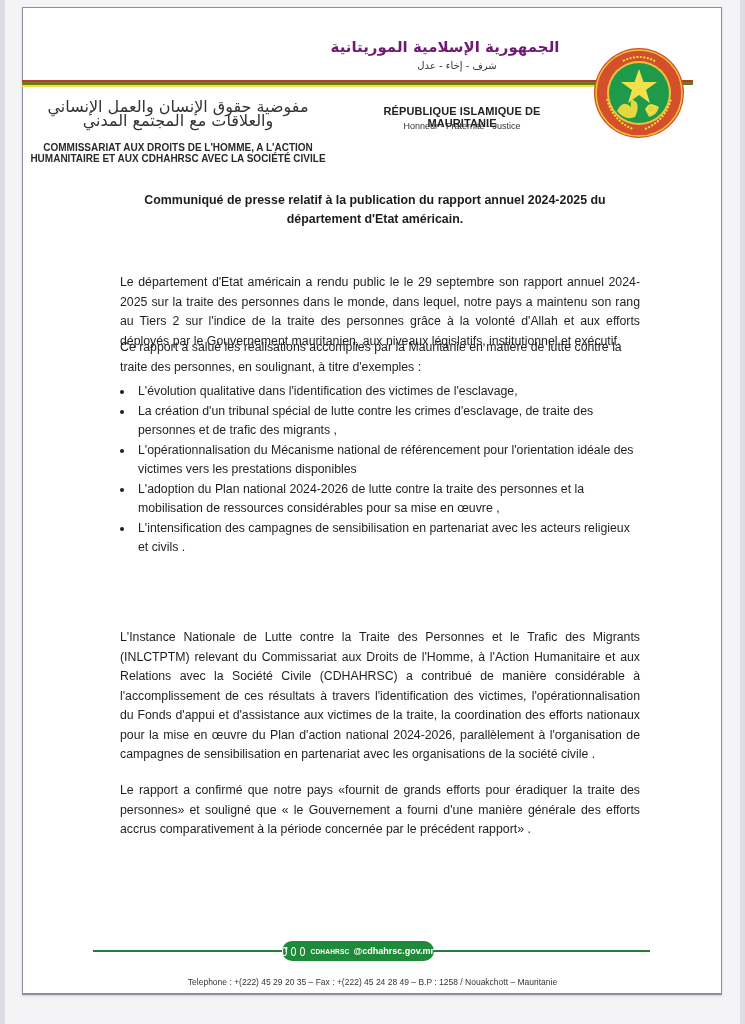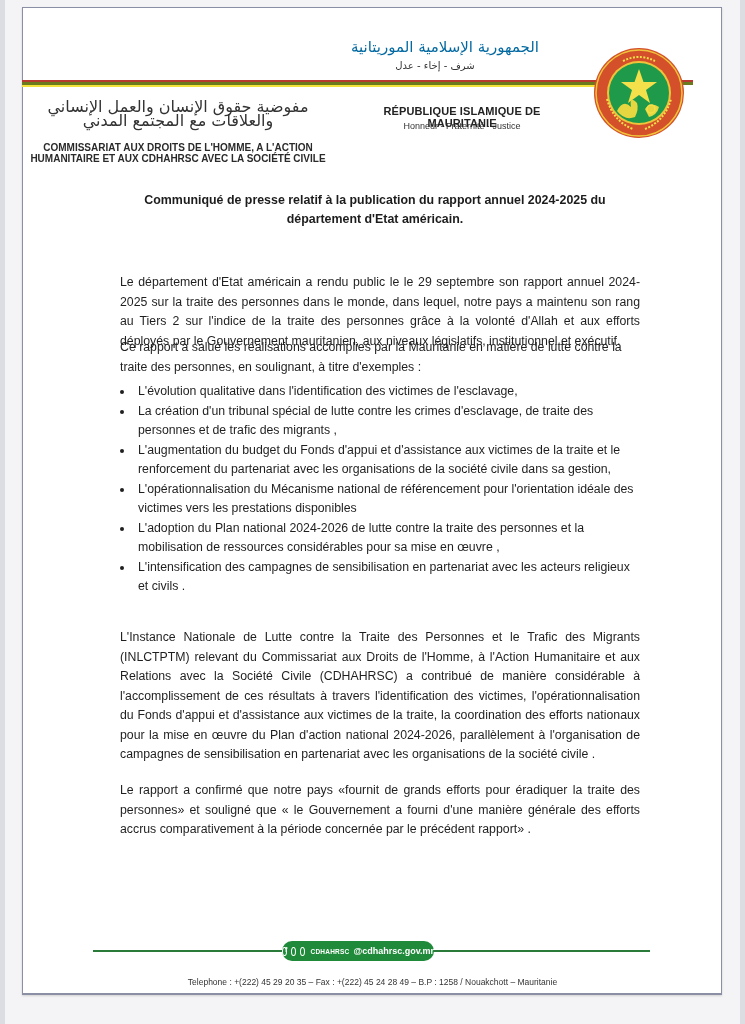--- a/index.html
+++ b/index.html
@@ -35,27 +35,27 @@
 
     
     .ar-title {
       position: absolute;
       left: 330px;
       top: 38px;
       width: 230px;
       text-align: center;
       font-family: "DejaVu Sans", sans-serif;
       font-size: 15px;
-      font-weight: normal;
+      font-weight: bold;
       direction: rtl;
-      color: #0369a1;
+      color: #701a75;
     }
     .ar-motto {
       position: absolute;
-      left: 320px;
+      left: 342px;
       top: 60px;
       width: 230px;
       text-align: center;
       font-family: "DejaVu Sans", sans-serif;
       font-size: 10px;
       direction: rtl;
       color: #333;
     }
     .tricolor {
       position: absolute;
@@ -292,21 +292,20 @@
   <div>Communiqué de presse relatif à la publication du rapport annuel 2024-2025 du</div>
   <div>département d'Etat américain.</div>
 </div>
 
 <p class="para p1">Le département d'Etat américain a rendu public le le 29 septembre son rapport annuel 2024-2025 sur la traite des personnes dans le monde, dans lequel, notre pays a maintenu son rang au Tiers 2 sur l'indice de la traite des personnes grâce à la volonté d'Allah et aux efforts déployés par le Gouvernement mauritanien, aux niveaux législatifs,  institutionnel et exécutif.</p>
 <p class="para p2">Ce rapport a salué les réalisations accomplies par la Mauritanie en matière de lutte contre la traite des personnes, en soulignant, à titre d'exemples :</p>
 
 <ul class="bullets">
   <li><span class="dot"></span><span>L'évolution qualitative dans l'identification des victimes de l'esclavage,</span></li>
   <li><span class="dot"></span><span>La création d'un tribunal spécial de lutte contre les crimes d'esclavage, de traite des personnes et de trafic des migrants ,</span></li>
-  <li><span class="dot"></span><span>L'augmentation du budget du Fonds d'appui et d'assistance aux victimes de la traite et le renforcement du partenariat avec les organisations de la société civile dans sa gestion,</span></li>
   <li><span class="dot"></span><span>L'opérationnalisation du Mécanisme national de référencement pour l'orientation idéale des victimes vers les prestations disponibles</span></li>
   <li><span class="dot"></span><span>L'adoption du Plan national 2024-2026 de lutte contre la traite des personnes et la mobilisation de ressources considérables pour sa mise en œuvre ,</span></li>
   <li><span class="dot"></span><span>L'intensification des campagnes de sensibilisation en partenariat avec les acteurs religieux et civils .</span></li>
 </ul>
 
 <p class="para p3">L'Instance Nationale de Lutte contre la Traite des Personnes et le Trafic des Migrants (INLCTPTM) relevant du Commissariat aux Droits de l'Homme, à l'Action Humanitaire et aux Relations avec la Société Civile  (CDHAHRSC) a contribué de manière considérable à l'accomplissement de ces résultats à travers l'identification des victimes, l'opérationnalisation du Fonds d'appui et d'assistance aux victimes  de la traite,  la coordination des efforts nationaux pour la mise en œuvre du Plan d'action national 2024-2026, parallèlement à l'organisation de campagnes de sensibilisation en partenariat avec les organisations de la société civile .</p>
 <p class="para p4">Le rapport a confirmé que notre pays «fournit de grands efforts pour éradiquer la traite des personnes» et souligné que « le Gouvernement a fourni d'une manière générale des efforts accrus comparativement à la période concernée par le précédent rapport» .</p>
 
 <div class="footer-line"></div>
 <div class="footer-pill">

